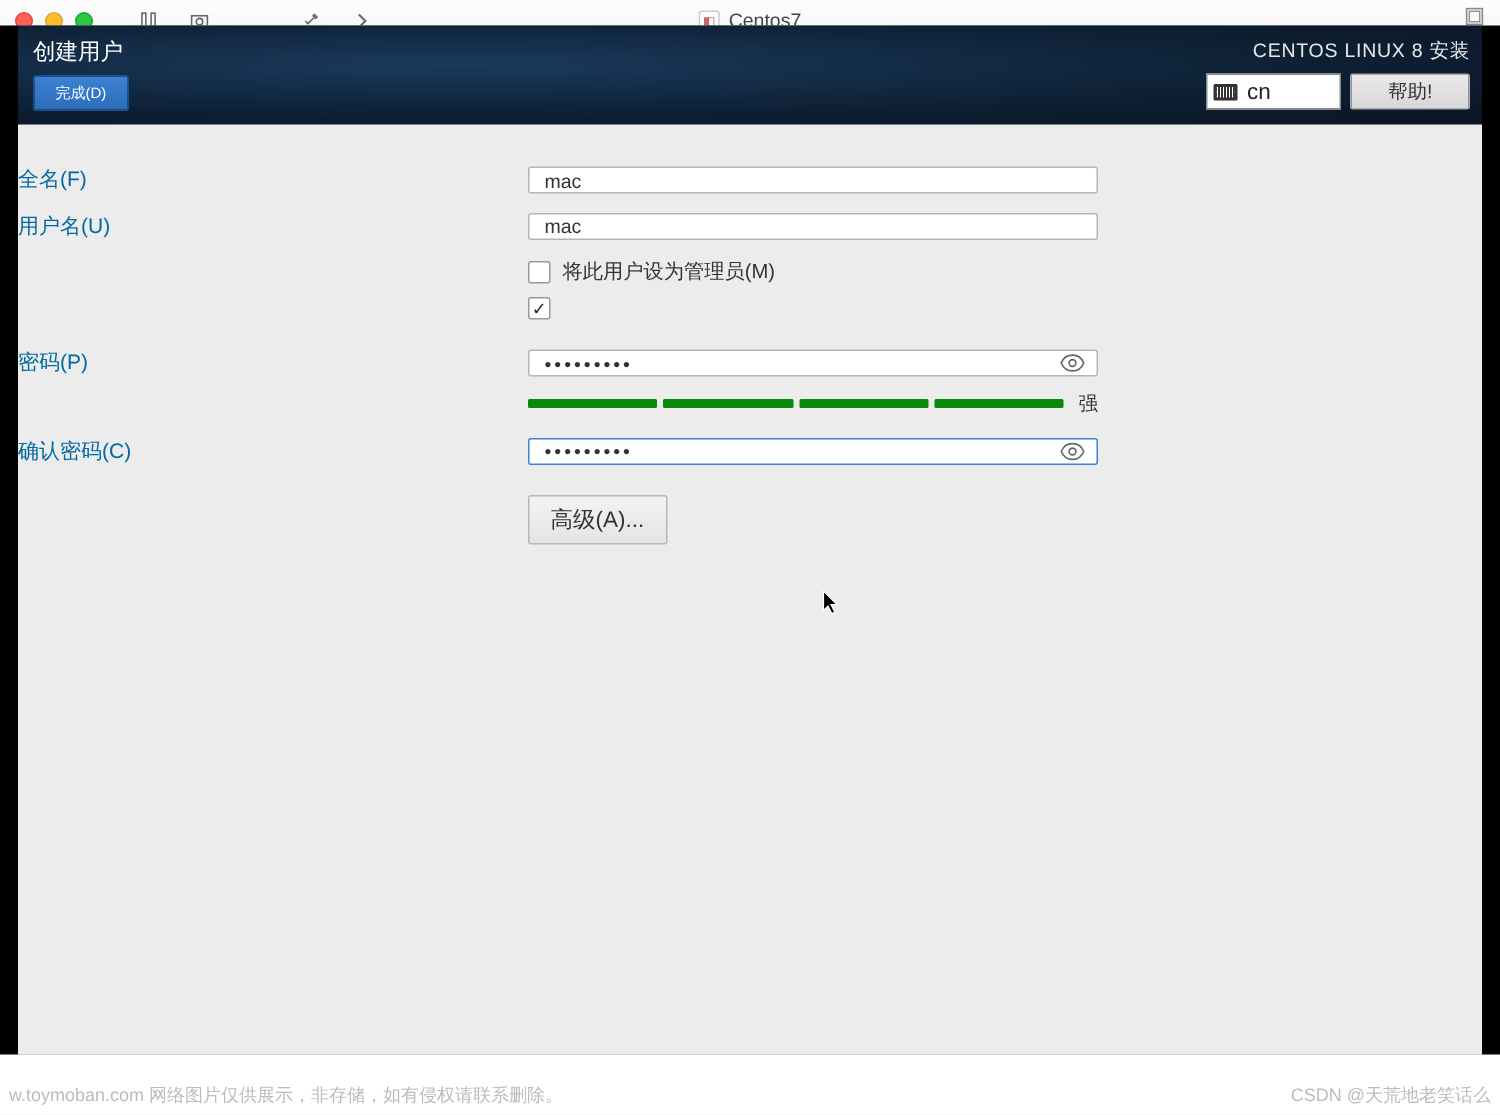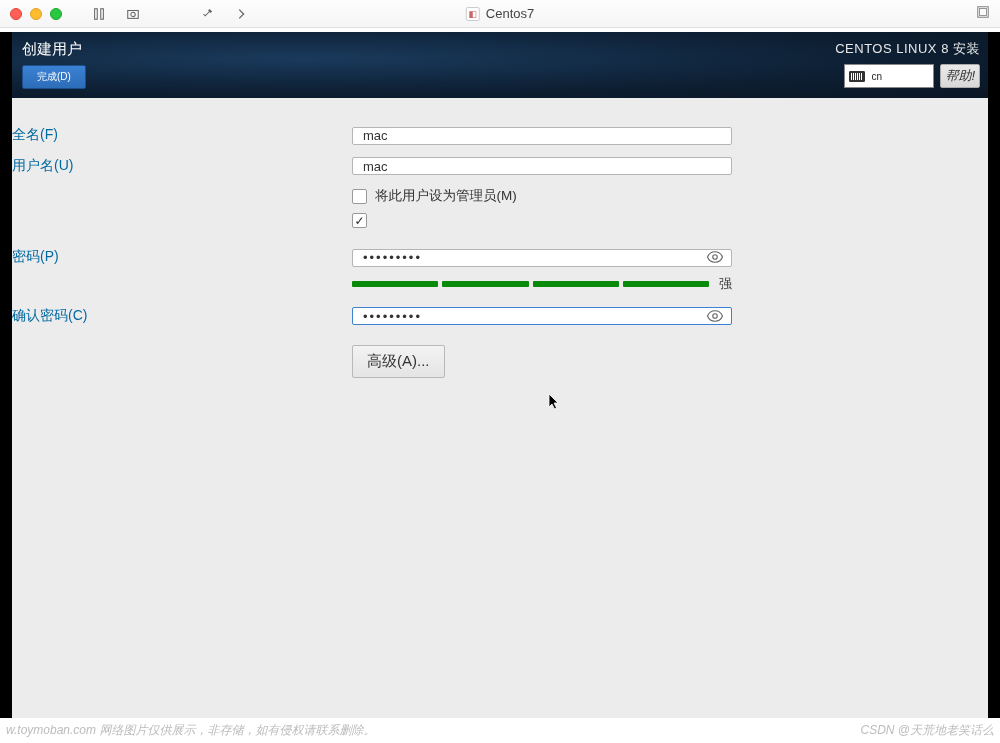--- a/index.html
+++ b/index.html
@@ -37,21 +37,21 @@
     .window-title-icon {
       width: 14px; height: 14px; background: #fff; border: 1px solid #ccc; border-radius: 2px;
       display: inline-flex; align-items: center; justify-content: center; font-size: 9px; color: #c66;
     }
     .titlebar-right { margin-left: auto; color: #888; }
     .titlebar-right svg { width: 14px; height: 14px; }
 
     
     .vm-viewport {
       position: absolute;
-      top: 32px; left: 0; right: 0;
+      top: 17px; left: 0; right: 0;
       background: #000;
       padding: 0 12px;
       height: 686px;
     }
     .installer {
       background: #ececec;
       height: 100%;
       display: flex;
       flex-direction: column;
     }
@@ -95,46 +95,45 @@
     }
     .header-controls {
       display: flex;
       gap: 6px;
       justify-content: flex-end;
     }
     .lang-box {
       background: #fff;
       border: 1px solid #888;
       padding: 2px 8px 2px 4px;
-      font-size: 10px;
+      font-size: 15px;
       color: #222;
       display: flex;
       align-items: center;
       gap: 6px;
       min-width: 90px;
     }
     .kbd-icon {
       width: 16px; height: 11px; border: 1px solid #333; border-radius: 1px;
       background: #333;
       position: relative;
     }
     .kbd-icon::after {
       content: ""; position: absolute; inset: 1px; background:
         repeating-linear-gradient(90deg, #fff 0 1px, #333 1px 2px),
         repeating-linear-gradient(0deg, #fff 0 1px, #333 1px 3px);
     }
     .help-btn {
       background: linear-gradient(#e9e9e9, #d8d8d8);
       border: 1px solid #aaa;
-      padding: 2px 4px;
+      padding: 2px 24px;
       font-size: 13px;
       color: #333;
       cursor: pointer;
       border-radius: 2px;
-      font-style: italic;
     }
 
     
     .form-body {
       flex: 1;
       padding: 28px 0 0 0;
       background: #ececec;
     }
     .form-row {
       display: flex;
@@ -244,21 +243,20 @@
 
     
     .footer {
       position: absolute;
       bottom: 4px; left: 0; right: 0;
       display: flex;
       justify-content: space-between;
       padding: 0 6px;
       font-size: 12px;
       color: #bcbcbc;
-      font-style: italic;
     }
   </style>
 </head>
 <body>
 
 <div class="mac-titlebar">
   <div class="traffic-lights">
     <div class="traffic-light traffic-red"></div>
     <div class="traffic-light traffic-yellow"></div>
     <div class="traffic-light traffic-green"></div>

